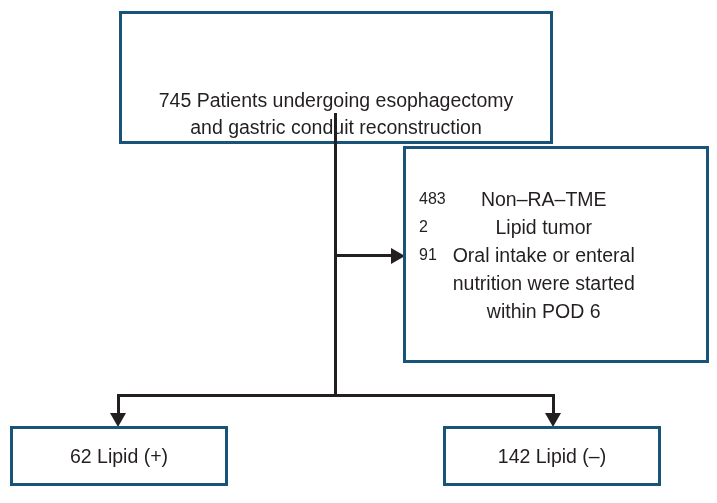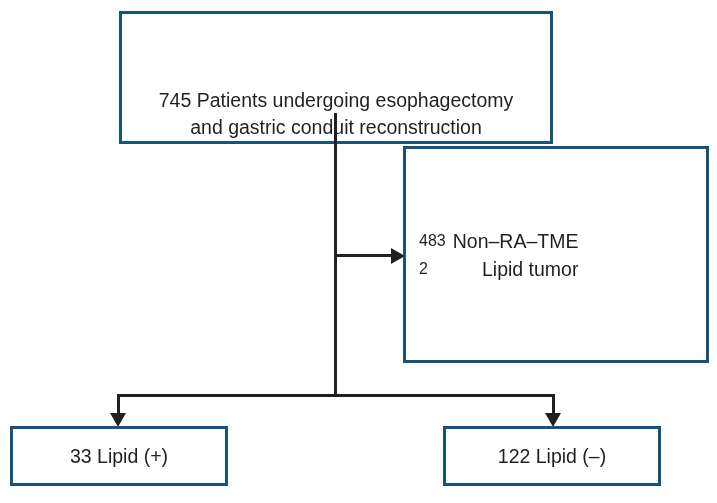--- a/index.html
+++ b/index.html
@@ -66,21 +66,21 @@
     text-align: left;
     font-size: 16px;
     line-height: 28px;
     color: #231f20;
     white-space: nowrap;
     padding-right: 7px;
     vertical-align: top;
   }
   .excl-label {
     display: table-cell;
-    text-align: right;
+    text-align: center;
     font-size: 19.5px;
     line-height: 28px;
     color: #231f20;
     vertical-align: top;
     white-space: pre-line;
   }
 
   
   #box-lipid-pos {
     left: 10px;
@@ -181,30 +181,36 @@
   <div class="node-box" id="box-excluded">
     <div class="excl-list">
       <div class="excl-row">
         <span class="excl-count">483</span>
         <span class="excl-label">Non–RA–TME</span>
       </div>
       <div class="excl-row">
         <span class="excl-count">2</span>
         <span class="excl-label">Lipid tumor</span>
       </div>
+      <div class="excl-row">
+        <span class="excl-count">91</span>
+        <span class="excl-label">Oral intake or enteral
+nutrition were started
+within POD 6</span>
+      </div>
     </div>
   </div>
 
   <div class="conn h-line" id="split-bar"></div>
   <div class="conn v-line" id="drop-left"></div>
   <div class="conn v-line" id="drop-right"></div>
   <div class="arrow-head arrow-down" id="arrowhead-lipid-pos"></div>
   <div class="arrow-head arrow-down" id="arrowhead-lipid-neg"></div>
 
   <div class="node-box" id="box-lipid-pos">
-    <span class="box-text">33 Lipid (+)</span>
+    <span class="box-text">62 Lipid (+)</span>
   </div>
 
   <div class="node-box" id="box-lipid-neg">
-    <span class="box-text">122 Lipid (–)</span>
+    <span class="box-text">142 Lipid (–)</span>
   </div>
 
 </div>
 
 </body></html>

